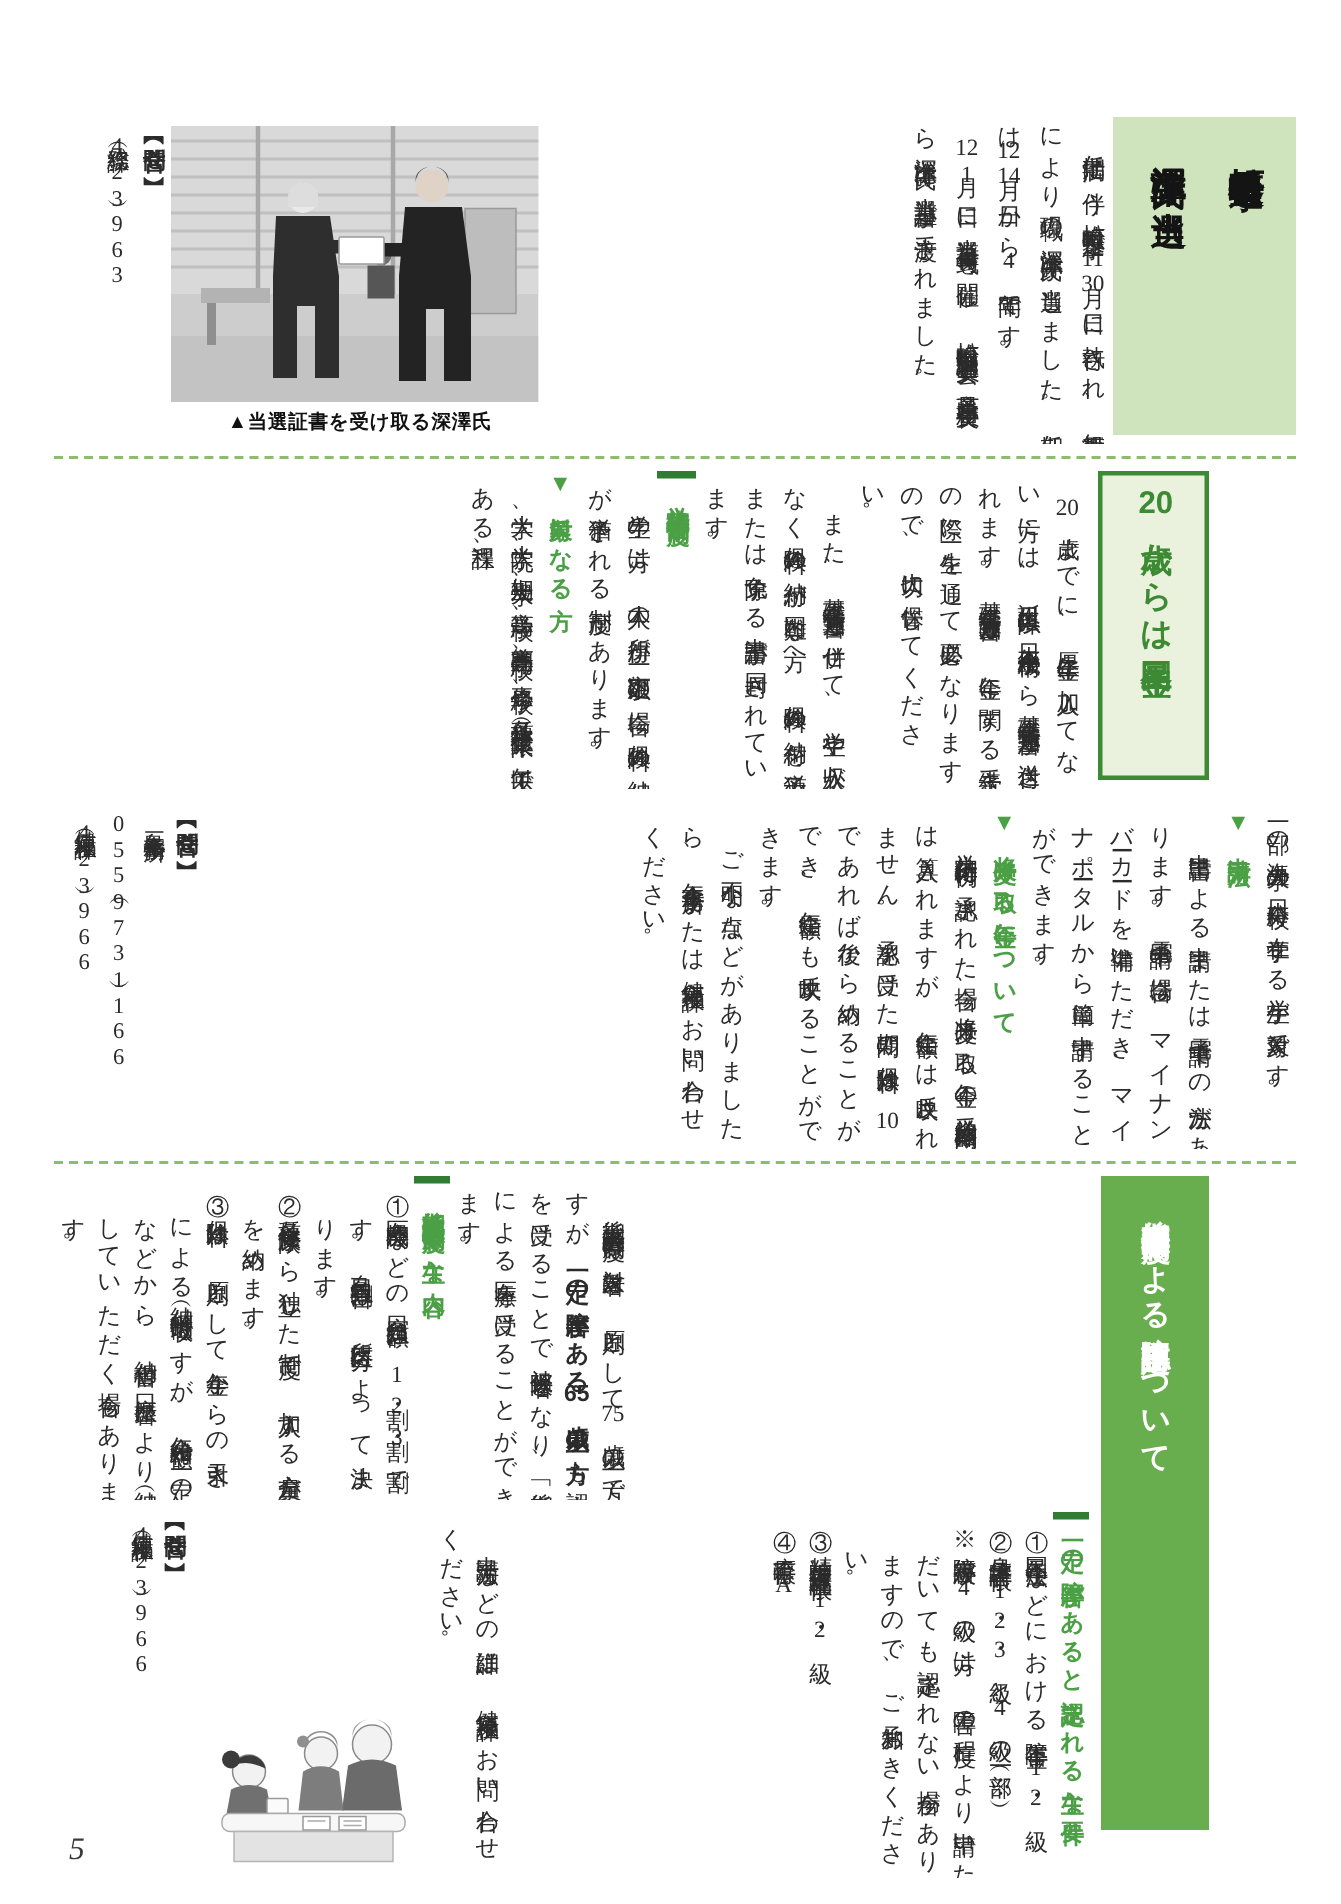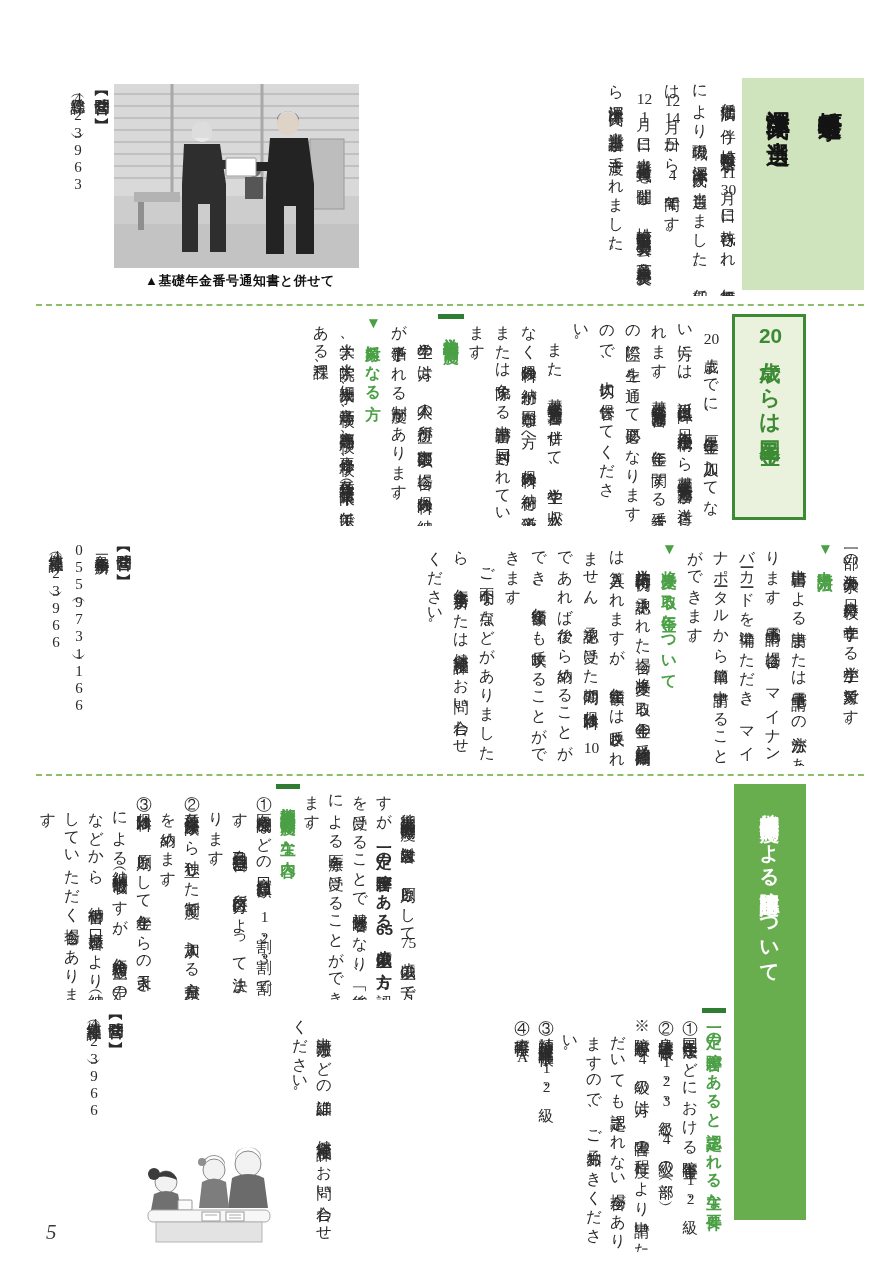--- a/index.html
+++ b/index.html
@@ -109,21 +109,21 @@
         <circle cx="88" cy="48" r="10" fill="#e9e9e9"></circle>
         <path d="M78 48 a10 10 0 0 1 20 0 l0 6 -20 0 z" fill="#dddddd"></path>
         <path d="M70 60 L106 60 L112 100 L112 168 L96 168 L96 120 L84 120 L84 168 L68 168 L68 100 Z" fill="#2e2e2e"></path>
         <rect x="100" y="76" width="26" height="9" fill="#2e2e2e"></rect>
         <circle cx="174" cy="40" r="11" fill="#dfd2c6"></circle>
         <path d="M163 38 a11 11 0 0 1 22 0 l0 -2 a11 9 0 0 0 -22 0 z" fill="#3a3a3a"></path>
         <path d="M156 54 L194 54 L200 100 L200 170 L182 170 L182 122 L170 122 L170 170 L152 170 L152 100 Z" fill="#232323"></path>
         <rect x="126" y="78" width="30" height="9" fill="#232323"></rect>
         <rect x="112" y="74" width="30" height="18" rx="1" fill="#ffffff" stroke="#9a9a9a"></rect>
       </svg>
-      <figcaption class="s1-caption">▲基礎年金番号通知書と併せて</figcaption>
+      <figcaption class="s1-caption">▲当選証書を受け取る深澤氏</figcaption>
     </figure>
 
     <div class="vtext s1-body">
       <p class="ind"><span>任期満了に伴う松崎町長選挙が</span><span class="tcy">11</span><span>月</span><span class="tcy">30</span><span>日に執行され、無投票により現職の深澤準弥氏が当選しました。任期は</span><span class="tcy">12</span><span>月</span><span class="tcy">14</span><span>日から</span><span class="up">4</span><span>年間です。</span></p>
       <p class="ind"><span class="tcy">12</span><span>月</span><span class="up">1</span><span>日に当選証書付与式を開催し、松崎町選挙管理委員会の斉藤昌幸委員長から深澤準弥氏に当選証書が手渡されました。</span></p>
     </div>
 
     <div class="s1-title">
       <div>松崎町長選挙</div>
       <div>深澤準弥氏　当選</div>

